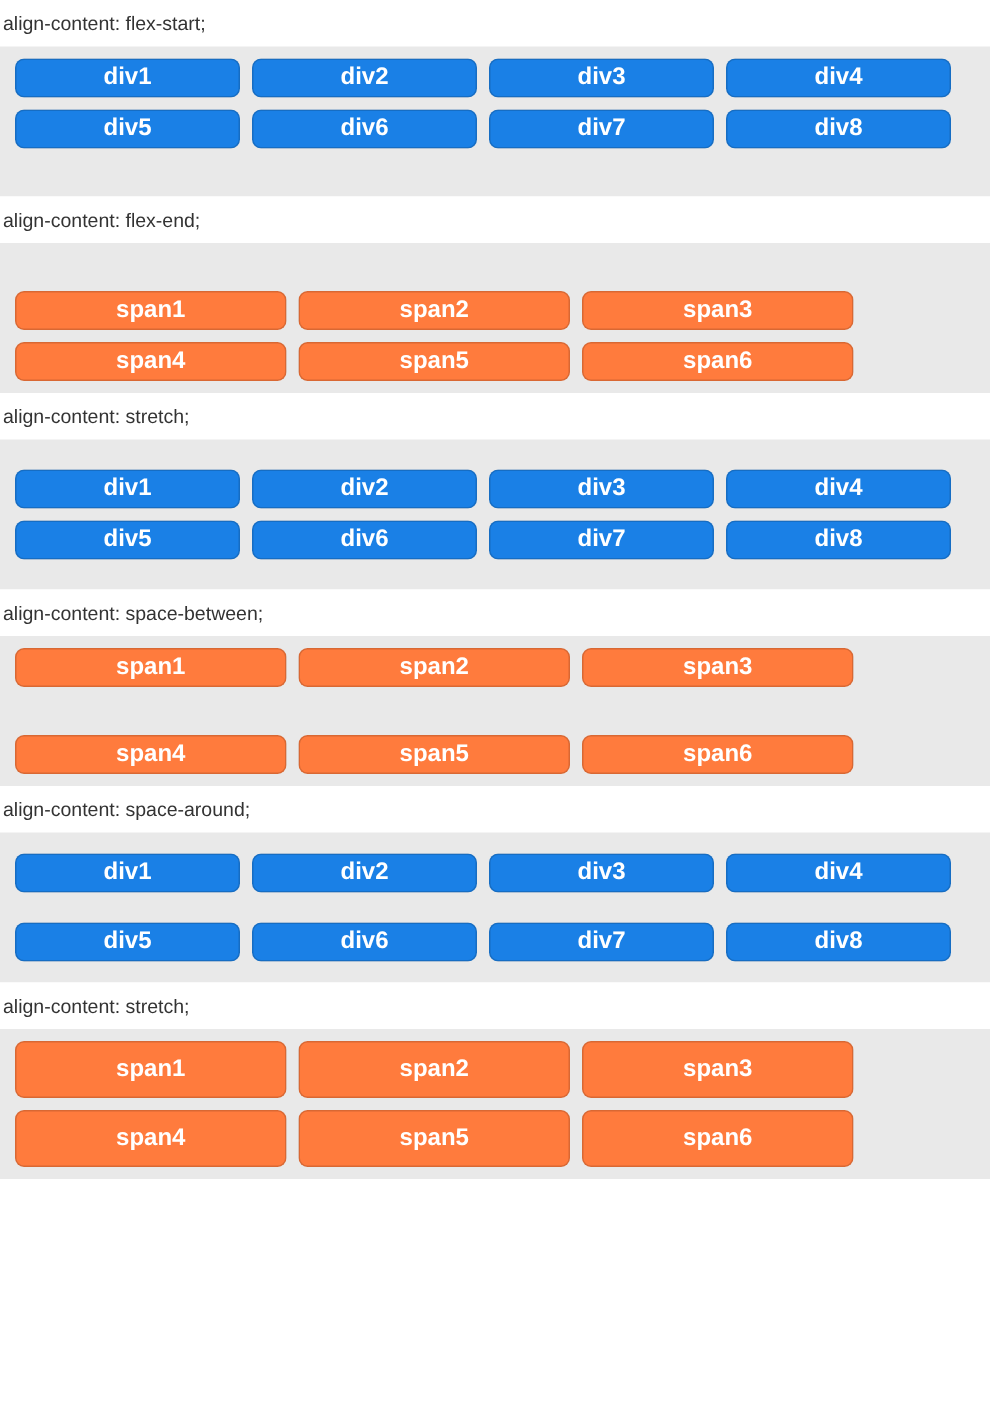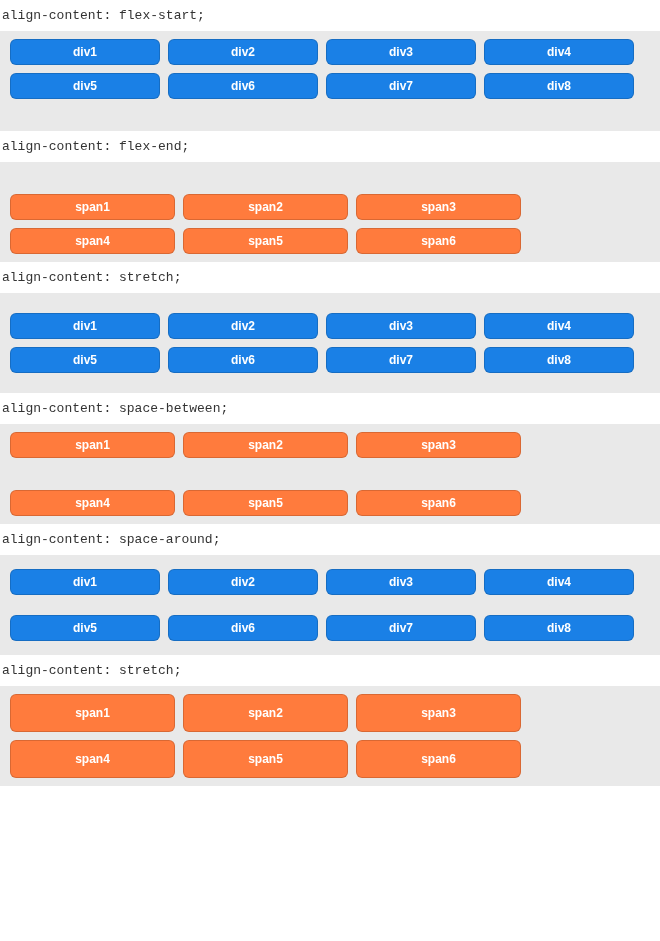--- a/index.html
+++ b/index.html
@@ -2,21 +2,21 @@
 <html><head>
 <meta charset="utf-8">
 <style>
   * { box-sizing: border-box; margin: 0; padding: 0; }
   body {
     width: 660px;
     font-family: Arial, Helvetica, sans-serif;
     background: #ffffff;
   }
   .section-label {
-    font-family: Liberation Mono, monospace;
+    font-family: Liberation Sans, sans-serif;
     font-size: 13px;
     color: #333333;
     padding: 8px 0 8px 2px;
     background: #ffffff;
   }
   .flex-demo {
     background: #e9e9e9;
     display: flex;
     flex-wrap: wrap;
     height: 100px;
@@ -32,29 +32,29 @@
 
   .item {
     width: 150px;
     margin: 4px;
     border-radius: 6px;
     display: flex;
     align-items: center;
     justify-content: center;
     color: #ffffff;
     font-weight: bold;
-    font-size: 12px;
+    font-size: 16px;
     height: 26px;
     border: 1px solid rgba(0,0,0,0.15);
   }
   .ac-stretch .item {
     height: auto; 
   }
   .item.blue { background: #1a80e6; }
-  .item.orange { background: #ff7b3d; width: 165px; text-align: right; }
+  .item.orange { background: #ff7b3d; width: 181px; text-align: right; }
 </style>
 </head>
 <body>
 
 <div class="section-label">align-content: flex-start;</div>
 <div class="flex-demo ac-flex-start">
   <div class="item blue">div1</div>
   <div class="item blue">div2</div>
   <div class="item blue">div3</div>
   <div class="item blue">div4</div>

